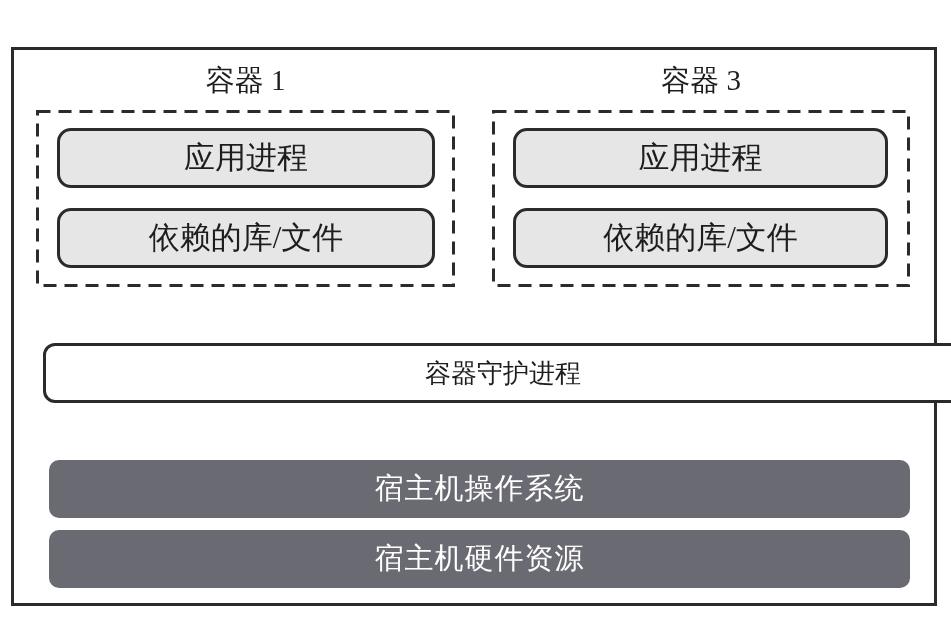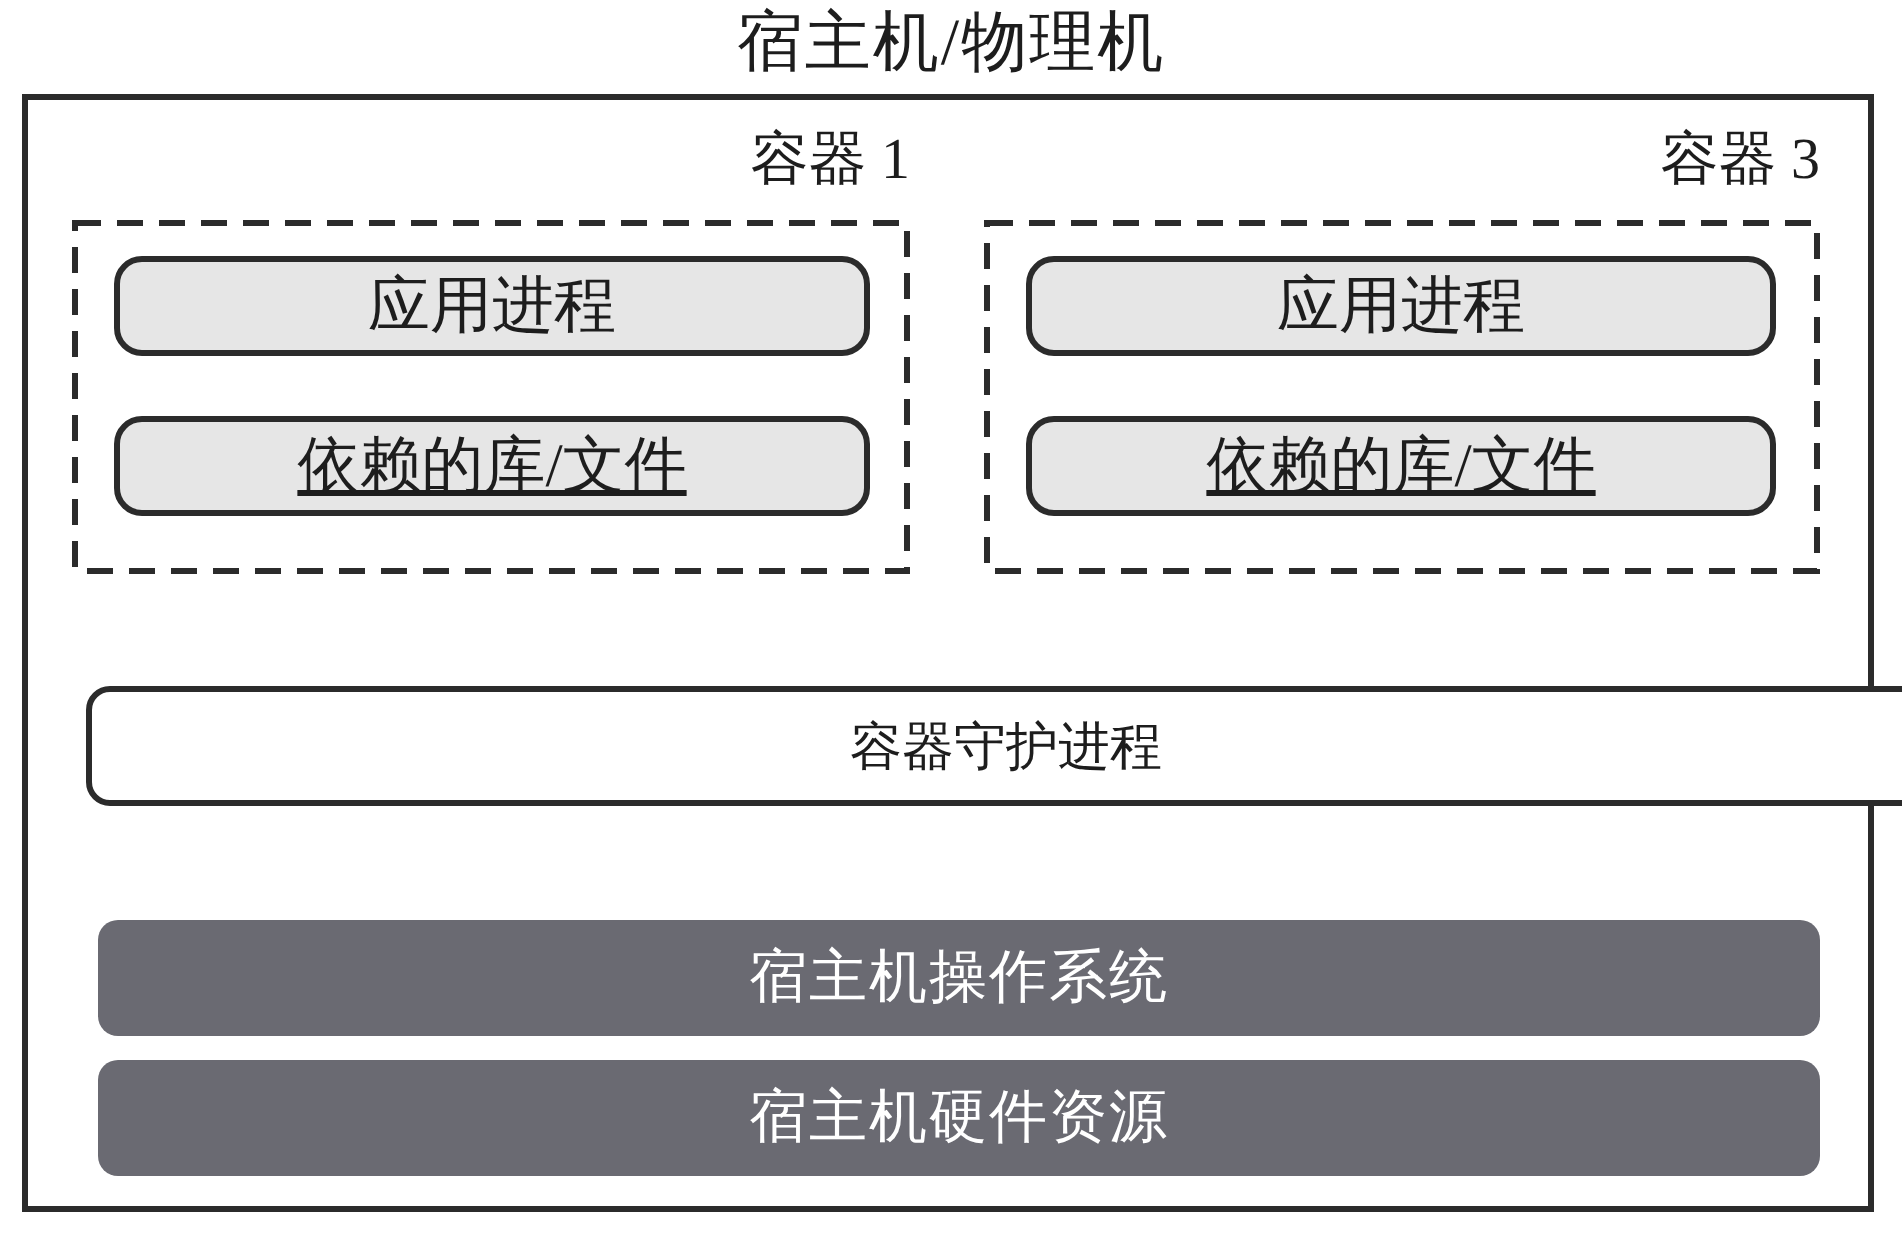--- a/index.html
+++ b/index.html
@@ -21,39 +21,39 @@
   .title{
     left:0;top:3px;width:951px;
     text-align:center;font-size:33px;line-height:38px;
     letter-spacing:1px;color:#1d1d1d;
   }
   .outer{
     left:11px;top:47px;width:926px;height:559px;
     border:3px solid var(--line);
     background:transparent;
   }
-  .c-label{top:62px;text-align:right;font-size:29px;line-height:36px;color:#1d1d1d;}
+  .c-label{top:62px;text-align:center;font-size:29px;line-height:36px;color:#1d1d1d;}
   .c1-label{left:36px;width:419px;}
   .c2-label{left:492px;width:418px;}
   .dashed-svg{display:block;}
   .d1{left:36px;top:110px;}
   .d2{left:492px;top:110px;}
   .dashed-svg rect{stroke:var(--line);}
   .lightbox{
-    height:50px;
+    height:60px;
     border:3px solid var(--line);
     border-radius:14px;
     background:var(--light-box-fill);
     display:flex;align-items:center;justify-content:center;
     font-size:31px;color:#1d1d1d;
   }
   .a1,.b1{left:57px;width:378px;}
   .a2,.b2{left:513px;width:375px;}
   .a1,.a2{top:128px;}
-  .b1,.b2{top:208px;text-decoration:underline;}
+  .b1,.b2{top:208px;}
   .daemon{
     left:43px;top:343px;width:920px;height:60px;
     border:3px solid var(--line);
     border-radius:12px;
     background:#ffffff;
     display:flex;align-items:center;justify-content:center;
     font-size:26px;color:#1d1d1d;
   }
   .darkbar{
     left:49px;width:861px;height:58px;
@@ -65,21 +65,20 @@
     font-size:29px;font-weight:500;letter-spacing:1px;
   }
   .os{top:460px;}
   .hw{top:530px;}
 </style>
 </head>
 <body>
 
 <div class="stage">
 
-  <div class="abs title">宿主机/物理机</div>
 
   <div class="abs outer"></div>
 
   <div class="abs c-label c1-label">容器 1</div>
 
   <div class="abs c-label c2-label">容器 3</div>
 
   <svg class="abs dashed-svg d1" width="419" height="177">
     <rect x="1.5" y="1.5" width="416" height="174" fill="none" stroke-width="3" stroke-dasharray="13 8"></rect>
   </svg>

